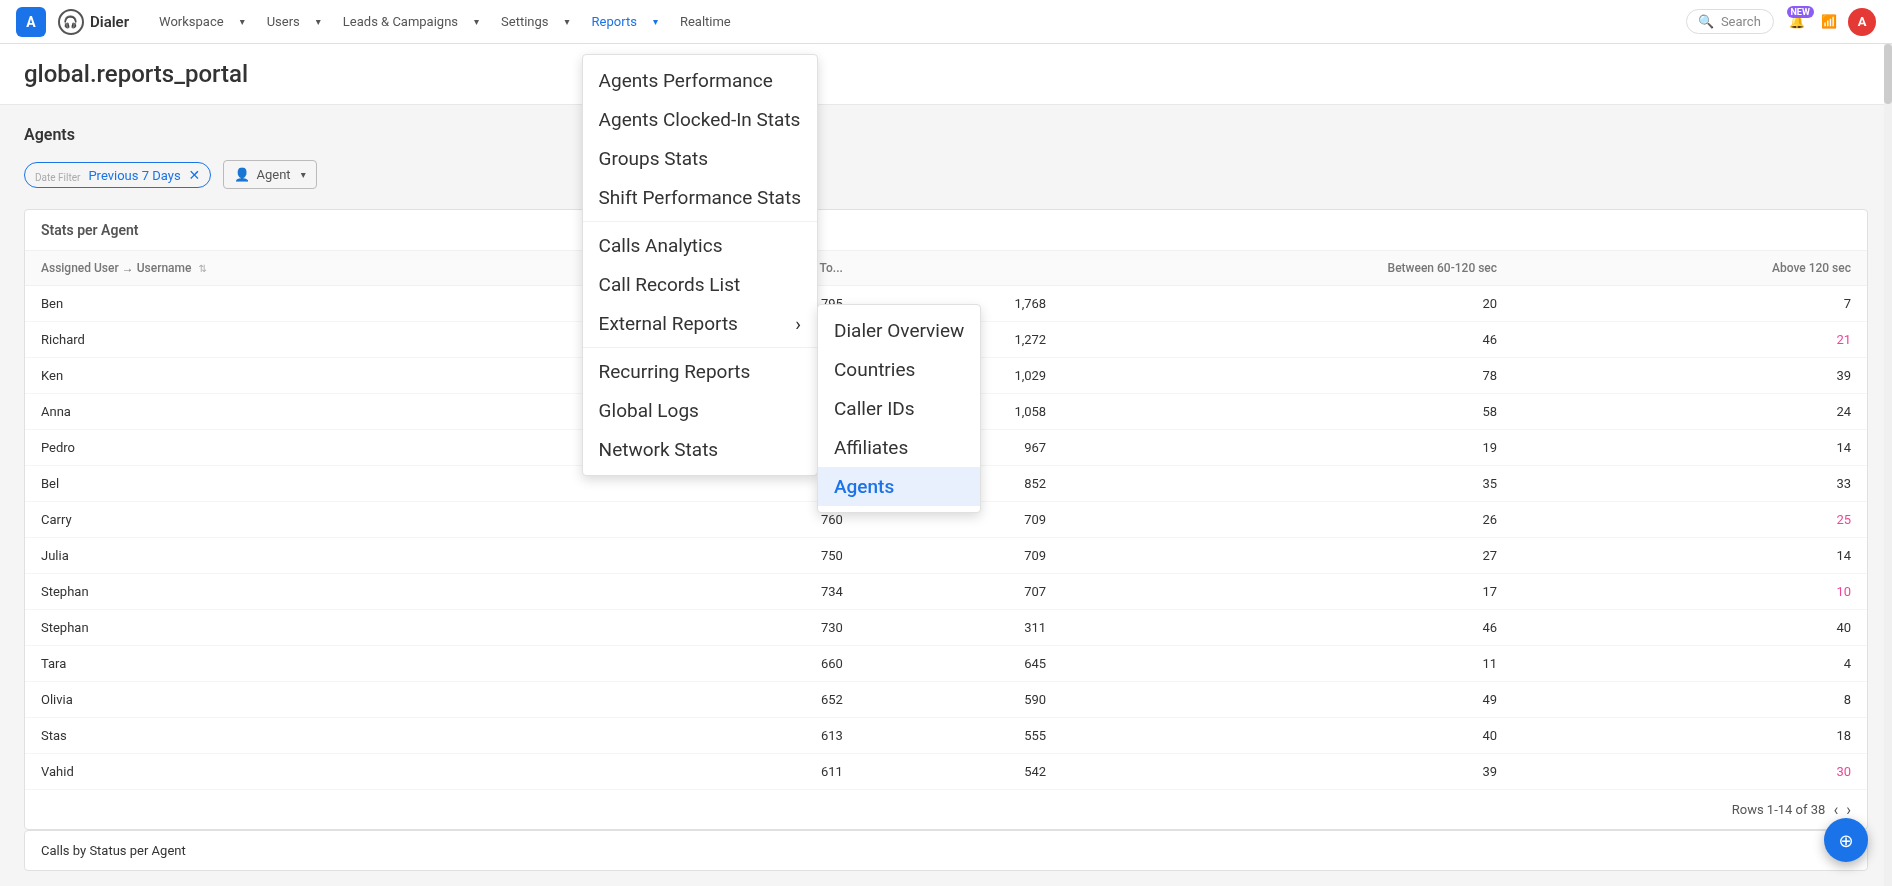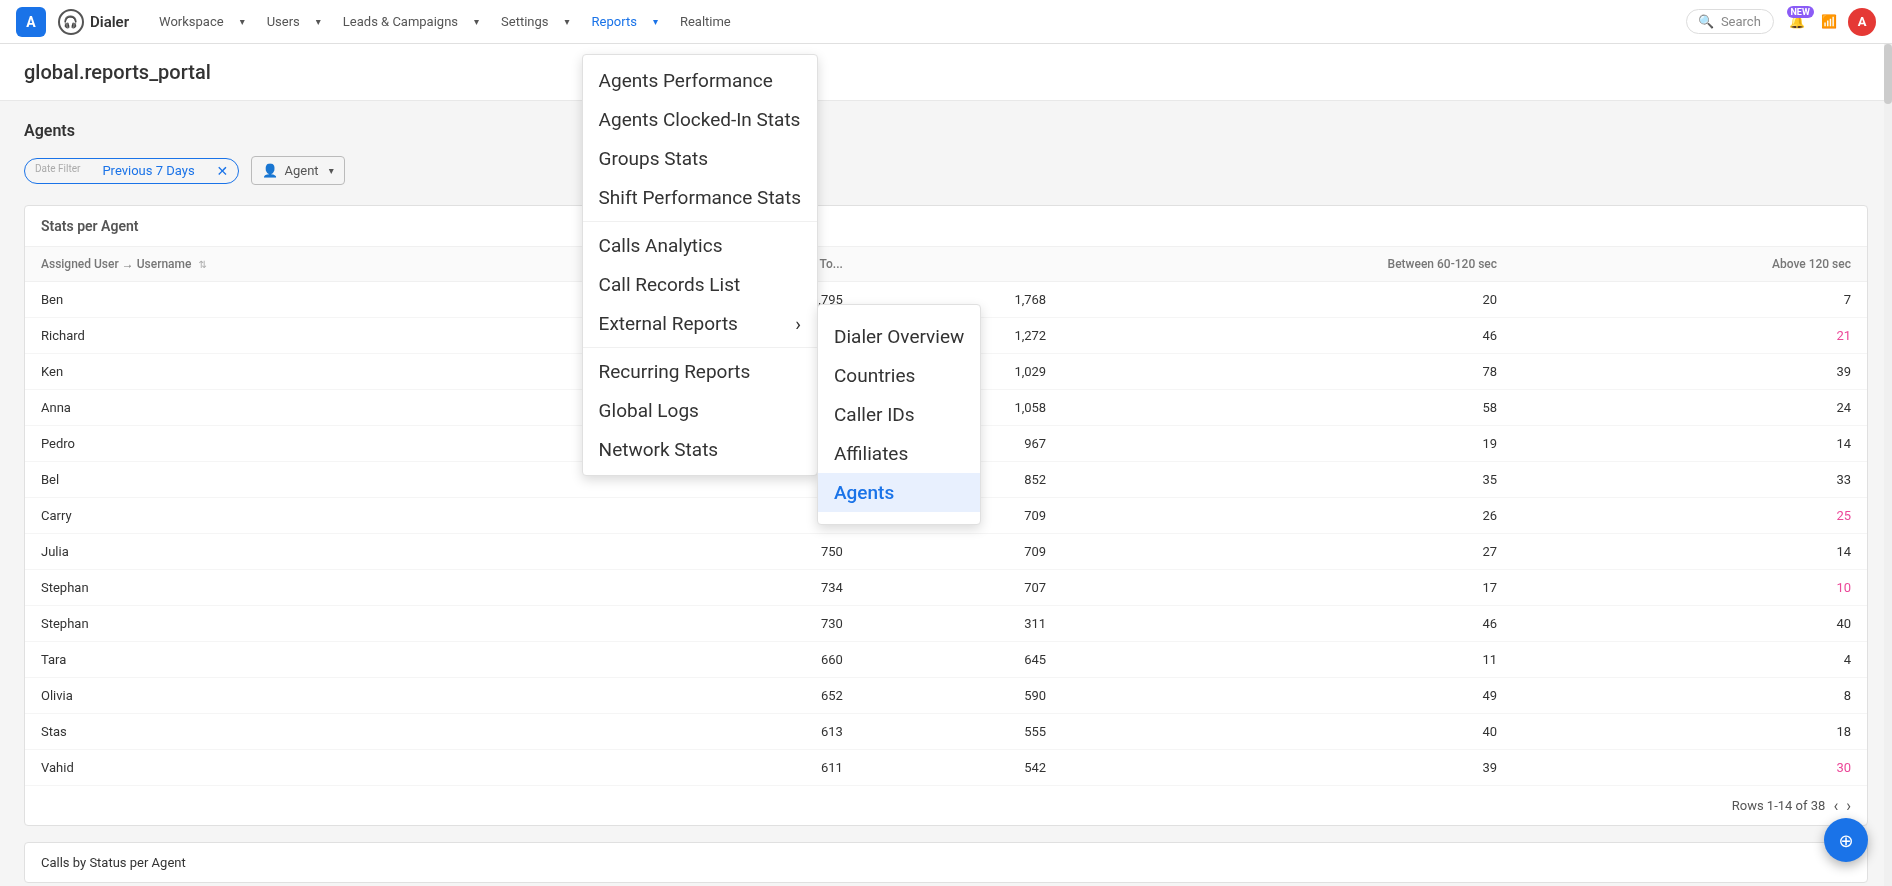--- a/index.html
+++ b/index.html
@@ -18,48 +18,48 @@
     .nav-item.active { color: #1a73e8; }
     .nav-chevron { font-size: 10px; }
     .nav-right { display: flex; align-items: center; gap: 10px; margin-left: auto; }
     .search-bar { display: flex; align-items: center; gap: 6px; border: 1px solid #ddd; border-radius: 20px; padding: 4px 12px; color: #888; font-size: 13px; cursor: pointer; }
     .notif-btn { position: relative; width: 28px; height: 28px; display: flex; align-items: center; justify-content: center; }
     .notif-badge { position: absolute; top: -2px; right: -2px; background: #8b5cf6; color: #fff; border-radius: 10px; font-size: 9px; padding: 1px 4px; font-weight: bold; }
     .avatar { width: 28px; height: 28px; background: #e53935; border-radius: 50%; display: flex; align-items: center; justify-content: center; color: #fff; font-weight: bold; font-size: 13px; }
 
     
     .page-header { background: #fff; padding: 16px 24px 0; border-bottom: 1px solid #e8e8e8; }
-    .page-title { font-size: 20px; font-weight: 500; color: #333; margin-bottom: 16px; }
+    .page-title { font-size: 24px; font-weight: 500; color: #333; margin-bottom: 16px; }
 
     
     .main { padding: 20px 24px; }
     .section-title { font-size: 16px; font-weight: 600; color: #333; margin-bottom: 16px; }
     .filters { display: flex; align-items: center; gap: 12px; margin-bottom: 20px; }
-    .filter-chip { display: flex; align-items: flex-start; gap: 20px; border: 1.5px solid #1a73e8; border-radius: 20px; padding: 4px 10px; color: #1a73e8; font-size: 13px; }
+    .filter-chip { display: flex; align-items: flex-end; gap: 6px; border: 1.5px solid #1a73e8; border-radius: 20px; padding: 4px 10px; color: #1a73e8; font-size: 13px; }
     .filter-chip-wrapper { position: relative; }
     .chip-x { cursor: pointer; font-size: 14px; color: #1a73e8; margin-left: 2px; }
     .agent-filter { display: flex; align-items: center; gap: 6px; border: 1px solid #bbb; border-radius: 4px; padding: 6px 10px; color: #555; cursor: pointer; }
 
     
-    .table-section { background: #fff; border-radius: 4px; border: 1px solid #e0e0e0; margin-bottom: 16px; }
+    .table-section { background: #fff; border-radius: 4px; border: 1px solid #e0e0e0; }
     .table-heading { padding: 12px 16px; font-weight: 600; font-size: 14px; color: #555; border-bottom: 1px solid #f0f0f0; }
     table { width: 100%; border-collapse: collapse; }
     thead th { padding: 10px 16px; text-align: left; font-size: 12px; color: #777; font-weight: 500; border-bottom: 1px solid #f0f0f0; background: #fafafa; }
     thead th.right { text-align: right; }
     tbody td { padding: 10px 16px; font-size: 13px; color: #333; border-bottom: 1px solid #f5f5f5; }
     tbody td.right { text-align: right; }
     tbody td.blue { color: #ec4899; }
     .sort-icon { color: #aaa; font-size: 10px; margin-left: 4px; }
 
     .pagination { display: flex; align-items: center; justify-content: flex-end; padding: 10px 16px; font-size: 13px; color: #555; gap: 8px; }
     .page-btn { cursor: pointer; color: #555; font-size: 16px; }
     .reports-dropdown { position: absolute; top: 44px; left: 0; background: #fff; border: 1px solid #e0e0e0; border-radius: 4px; box-shadow: 0 4px 12px rgba(0,0,0,0.15); min-width: 180px; z-index: 200; padding: 6px 0; }
     .reports-dropdown .menu-item { padding: 8px 16px; cursor: pointer; color: #333; font-size: 19px; display: flex; align-items: center; justify-content: space-between; white-space: nowrap; }
     .menu-divider { border: none; border-top: 1px solid #f0f0f0; margin: 4px 0; }
-    .submenu { position: absolute; left: 100%; top: 0; background: #fff; border: 1px solid #e0e0e0; border-radius: 4px; box-shadow: 0 4px 12px rgba(0,0,0,0.15); min-width: 150px; padding: 12px 0; }
+    .submenu { position: absolute; left: 100%; top: 0; background: #fff; border: 1px solid #e0e0e0; border-radius: 4px; box-shadow: 0 4px 12px rgba(0,0,0,0.15); min-width: 150px; padding: 6px 0; }
     .submenu .menu-item { padding: 8px 16px; }
     .submenu .menu-item.highlighted { background: #e8f0fe; color: #1a73e8; font-weight: 500; }
     .external-reports-wrapper { position: relative; }
     .nav-reports-wrapper { position: relative; }
 
     .bottom-fab { position: fixed; bottom: 24px; right: 24px; width: 44px; height: 44px; background: #1a73e8; border-radius: 50%; display: flex; align-items: center; justify-content: center; color: #fff; font-size: 18px; cursor: pointer; box-shadow: 0 4px 12px rgba(0,0,0,0.3); z-index: 300; }
 
     .scrollbar-track { position: fixed; right: 0; top: 44px; bottom: 0; width: 8px; background: #f0f0f0; }
     .scrollbar-thumb { position: absolute; top: 0; width: 8px; height: 60px; background: #ccc; border-radius: 4px; }
   </style>

